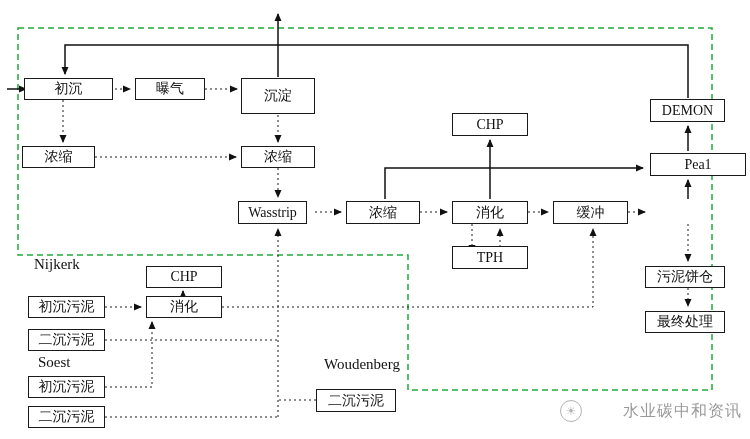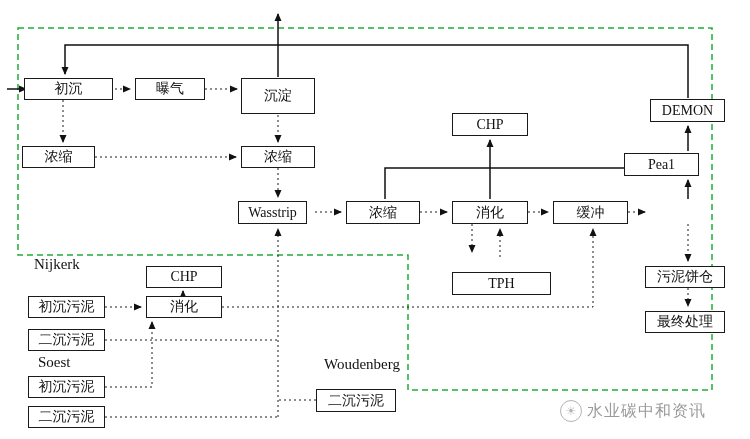--- a/index.html
+++ b/index.html
@@ -13,21 +13,21 @@
     display:flex;align-items:center;justify-content:center;
     font-size:14px;color:#111;z-index:2;white-space:nowrap;
   }
   .plant-label{position:absolute;font-size:15px;color:#111;z-index:2;white-space:nowrap;font-family:Liberation Serif, serif;}
   .watermark{position:absolute;left:560px;top:400px;display:flex;align-items:center;gap:5px;z-index:2;}
   .wm-icon{
     width:20px;height:20px;border:1px solid #b3b3b3;border-radius:50%;
     display:flex;align-items:center;justify-content:center;
     font-size:12px;color:#b3b3b3;line-height:1;
   }
-  .wm-text{font-size:16px;letter-spacing:1px;color:#9a9a9a;}
+  .wm-text{font-size:16px;letter-spacing:1px;color:#9a9a9a;margin-left:36px;}
 </style>
 </head>
 <body>
 
 <div class="stage">
 
   <svg class="layer" viewBox="0 0 750 439" xmlns="http://www.w3.org/2000/svg">
     <defs>
       <marker id="arw" viewBox="0 0 8 8" markerWidth="8" markerHeight="8" refX="7" refY="4" orient="auto" markerUnits="userSpaceOnUse">
         <path d="M0,0.5 L8,4 L0,7.5 Z" fill="#111"></path>
@@ -74,24 +74,24 @@
 
   <div class="box" style="left:24px;top:78px;width:89px;height:22px">初沉</div>
   <div class="box" style="left:135px;top:78px;width:70px;height:22px">曝气</div>
   <div class="box" style="left:241px;top:78px;width:74px;height:36px">沉淀</div>
   <div class="box" style="left:22px;top:146px;width:73px;height:22px">浓缩</div>
   <div class="box" style="left:241px;top:146px;width:74px;height:22px">浓缩</div>
   <div class="box" style="left:238px;top:201px;width:69px;height:23px">Wasstrip</div>
   <div class="box" style="left:346px;top:201px;width:74px;height:23px">浓缩</div>
   <div class="box" style="left:452px;top:113px;width:76px;height:23px">CHP</div>
   <div class="box" style="left:452px;top:201px;width:76px;height:23px">消化</div>
-  <div class="box" style="left:452px;top:272px;width:99px;height:23px">TPH</div>
+  <div class="box" style="left:452px;top:246px;width:76px;height:23px">TPH</div>
   <div class="box" style="left:553px;top:201px;width:75px;height:23px">缓冲</div>
   <div class="box" style="left:650px;top:99px;width:75px;height:23px">DEMON</div>
-  <div class="box" style="left:624px;top:153px;width:75px;height:23px">Pea1</div>
+  <div class="box" style="left:650px;top:153px;width:96px;height:23px">Pea1</div>
   <div class="box" style="left:645px;top:266px;width:80px;height:22px">污泥饼仓</div>
   <div class="box" style="left:645px;top:311px;width:80px;height:22px">最终处理</div>
 
   <div class="plant-label" style="left:34px;top:256px">Nijkerk</div>
   <div class="box" style="left:28px;top:296px;width:77px;height:22px">初沉污泥</div>
   <div class="box" style="left:146px;top:266px;width:76px;height:22px">CHP</div>
   <div class="box" style="left:146px;top:296px;width:76px;height:22px">消化</div>
   <div class="box" style="left:28px;top:329px;width:77px;height:22px">二沉污泥</div>
 
   <div class="plant-label" style="left:38px;top:354px">Soest</div>

